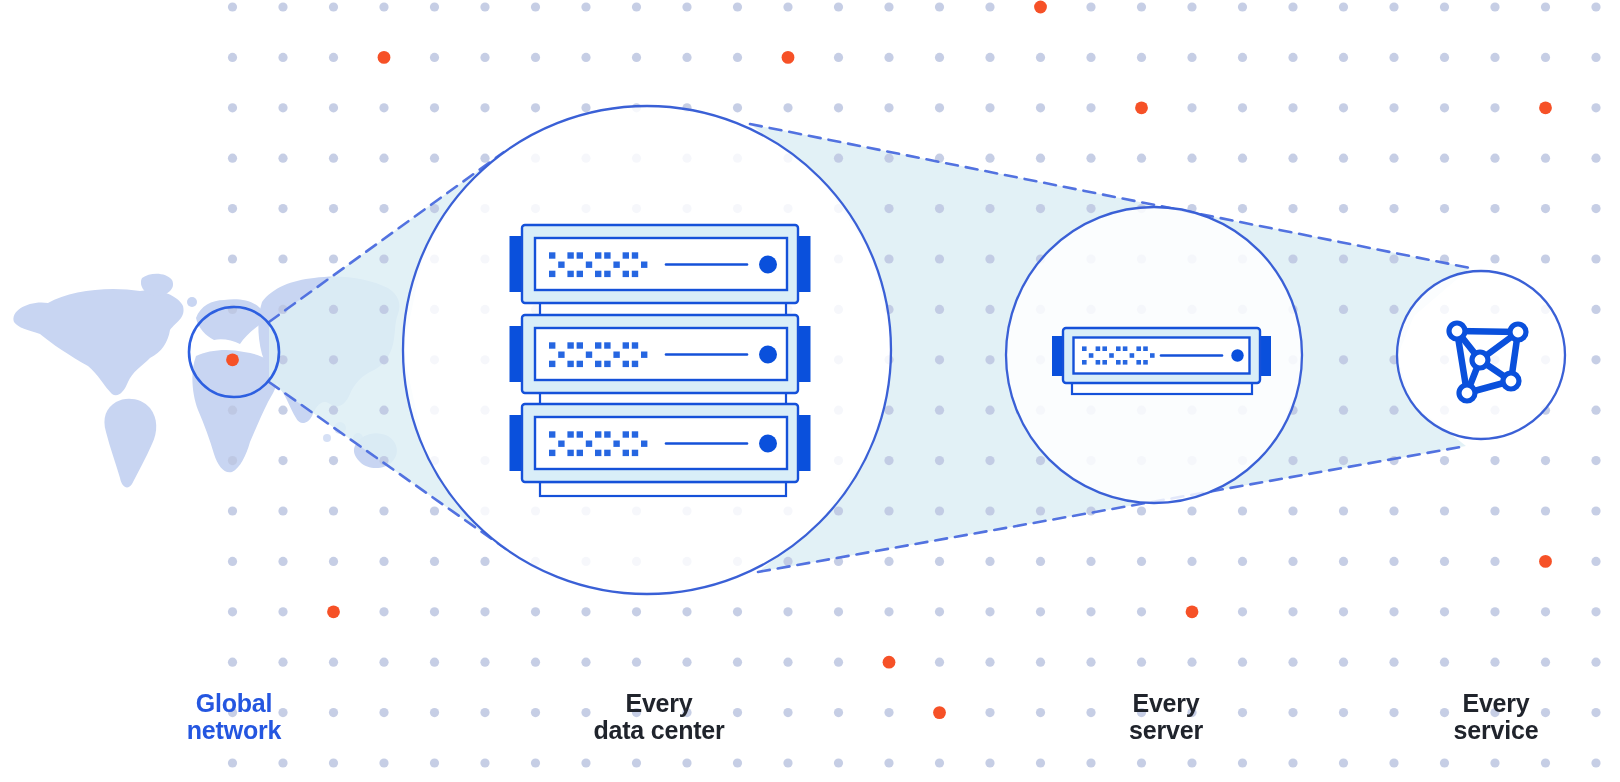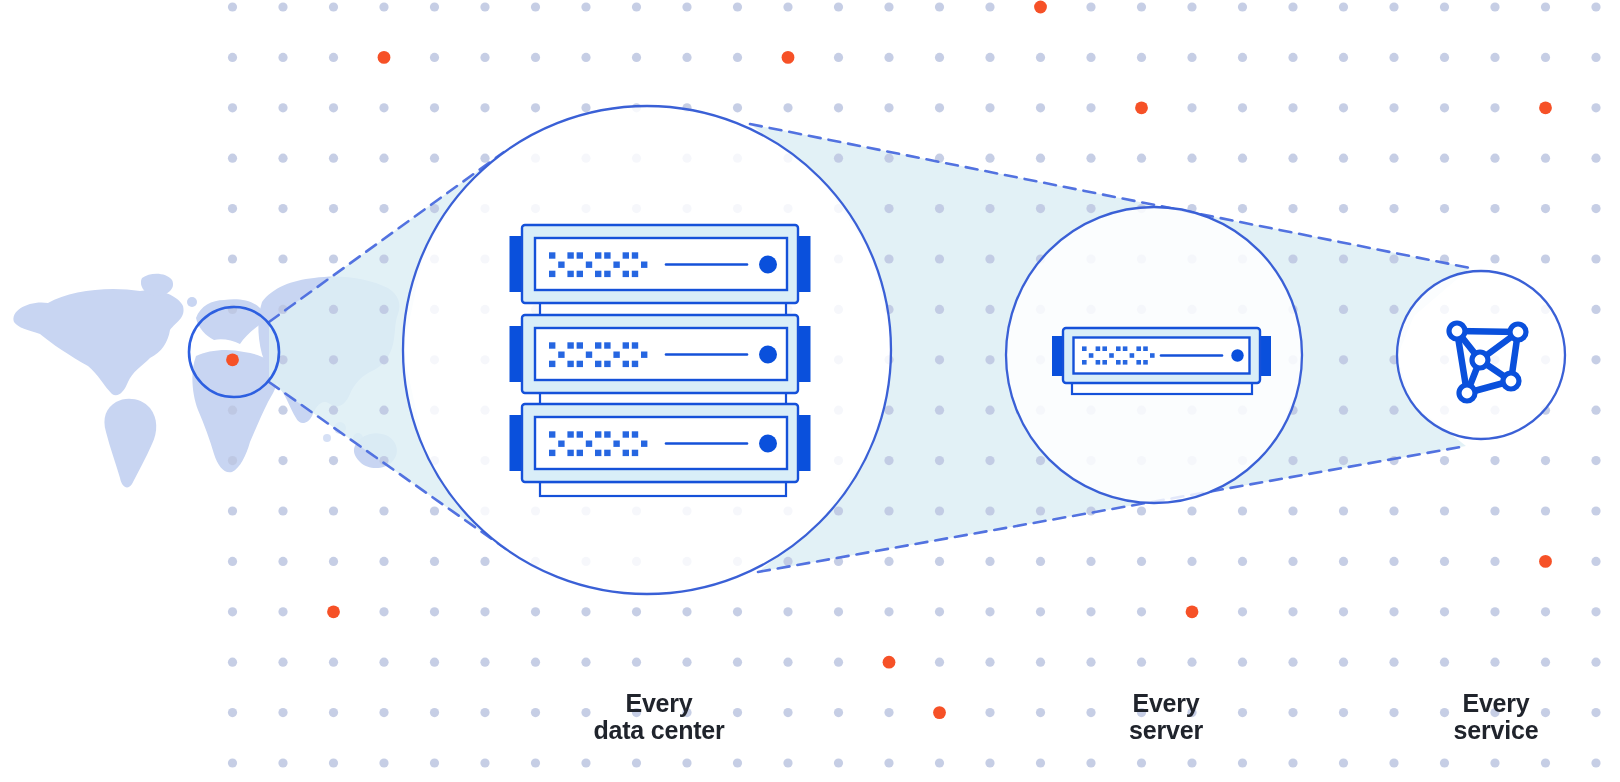--- a/index.html
+++ b/index.html
@@ -599,19 +599,21 @@
       <line class="mesh-edge" x1="1480" y1="360" x2="1511" y2="381"></line>
       <line class="mesh-edge" x1="1480" y1="360" x2="1467" y2="393"></line>
       <circle class="mesh-node" cx="1457" cy="331" r="8"></circle>
       <circle class="mesh-node" cx="1518" cy="332" r="8"></circle>
       <circle class="mesh-node" cx="1511" cy="381" r="8"></circle>
       <circle class="mesh-node" cx="1467" cy="393" r="8"></circle>
       <circle class="mesh-node" cx="1480" cy="360" r="8"></circle>
     </g>
   </svg>
 
+  <div class="label label-blue lx-global">Global
+network</div>
   <div class="label lx-datacenter">Every
 data center</div>
   <div class="label lx-server">Every
 server</div>
   <div class="label lx-service">Every
 service</div>
 </div>
 
 </body></html>

